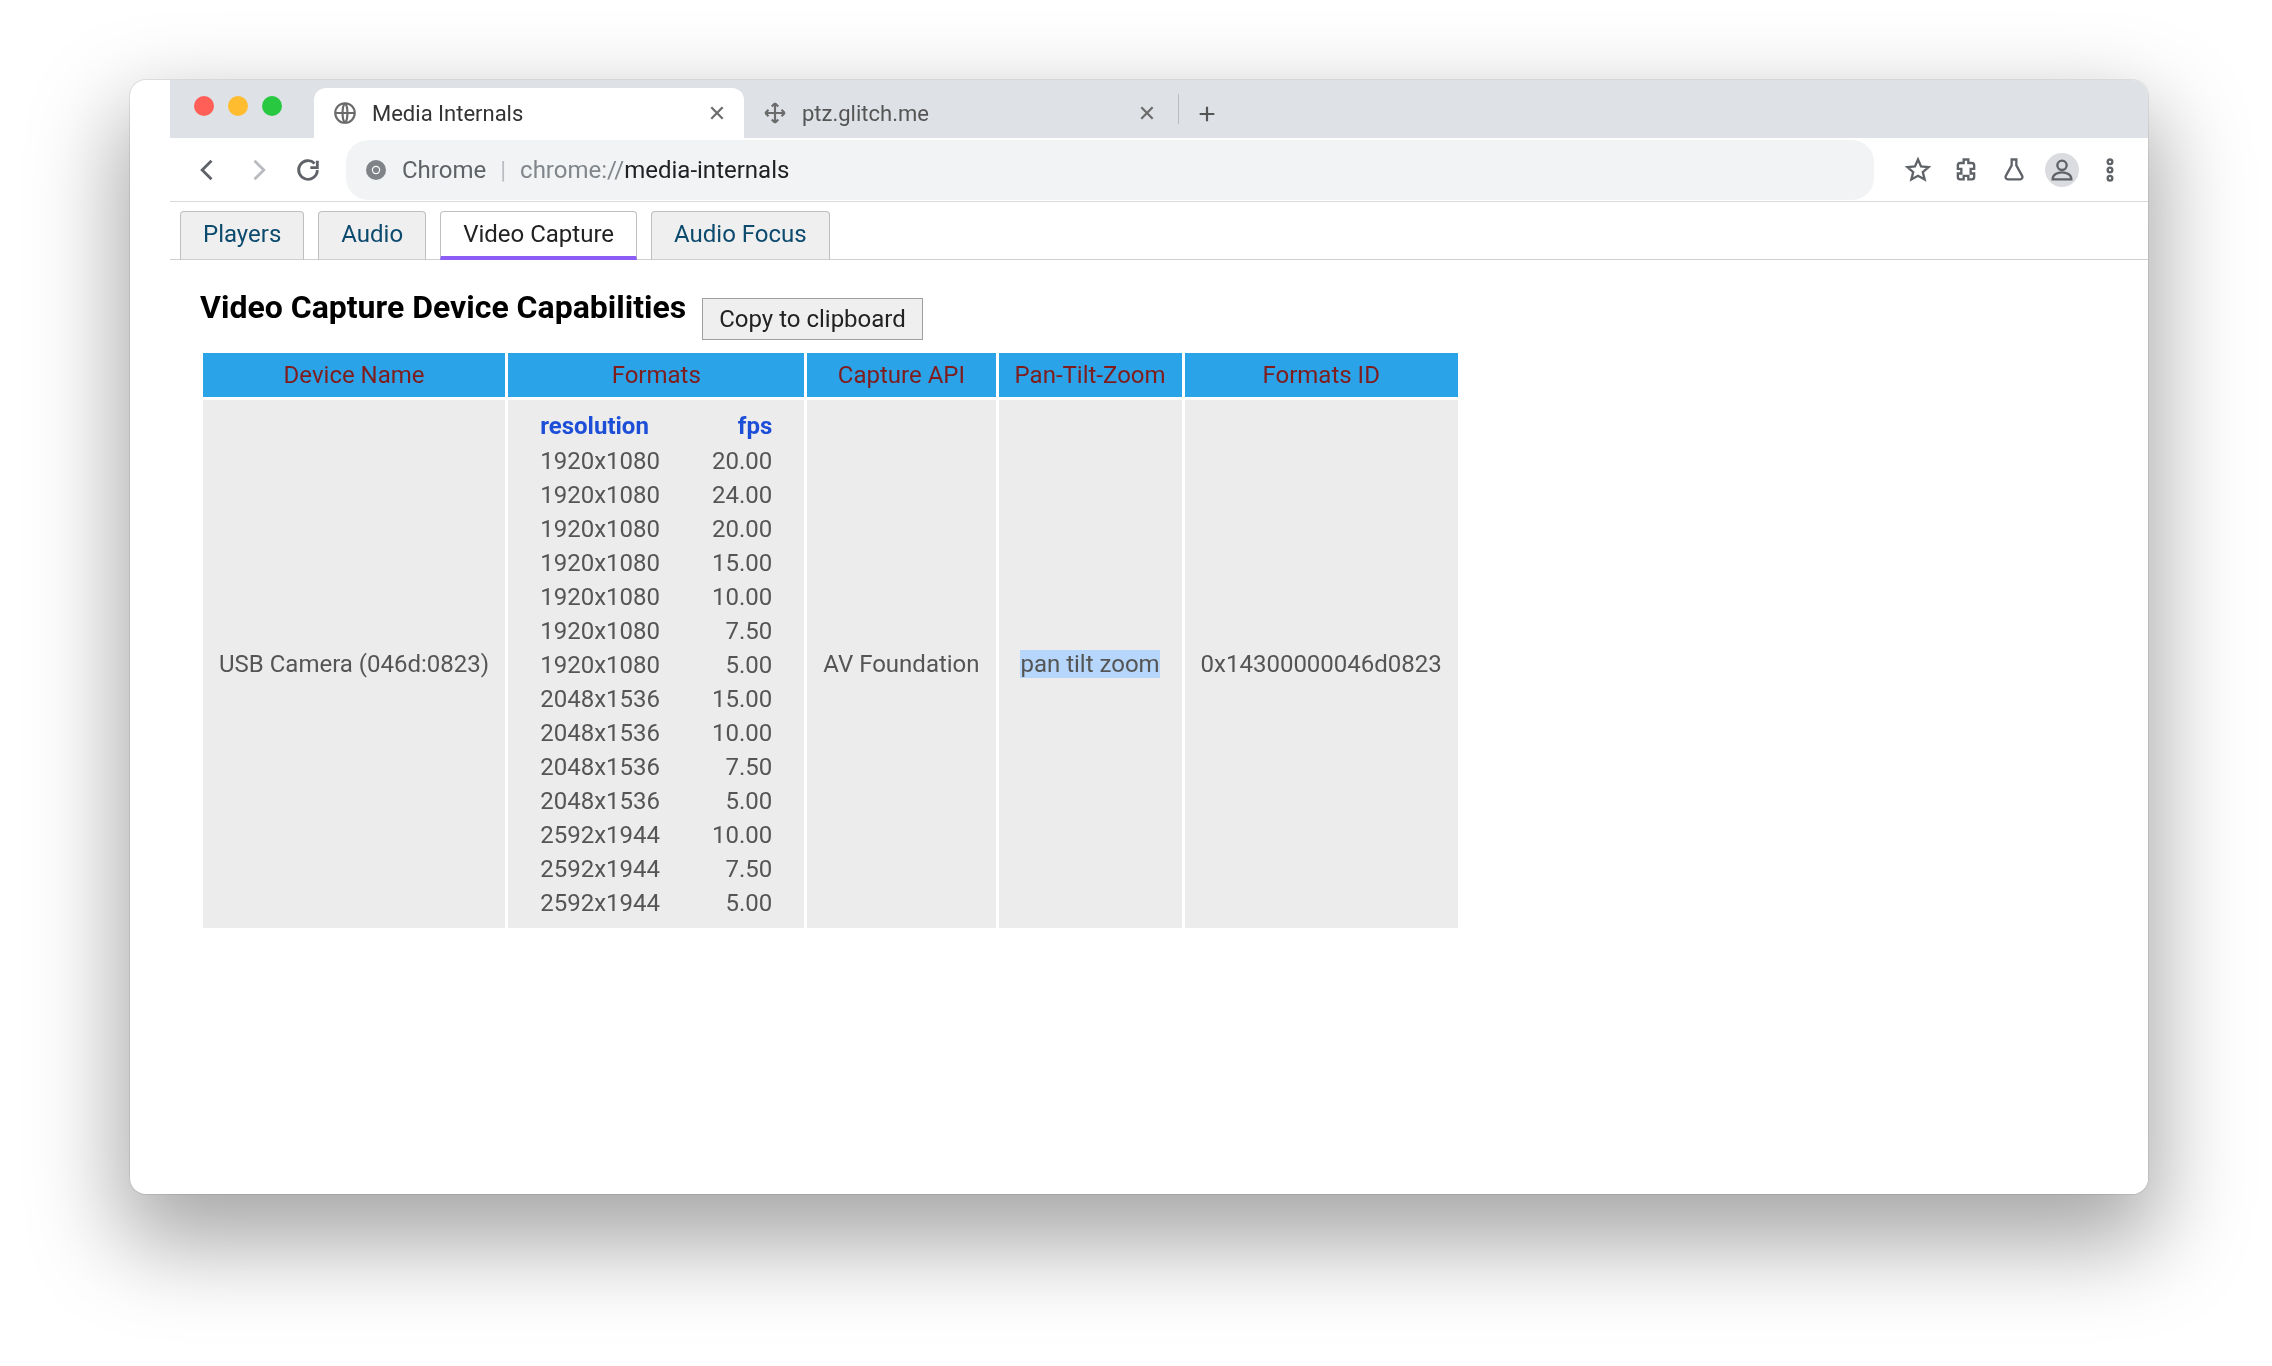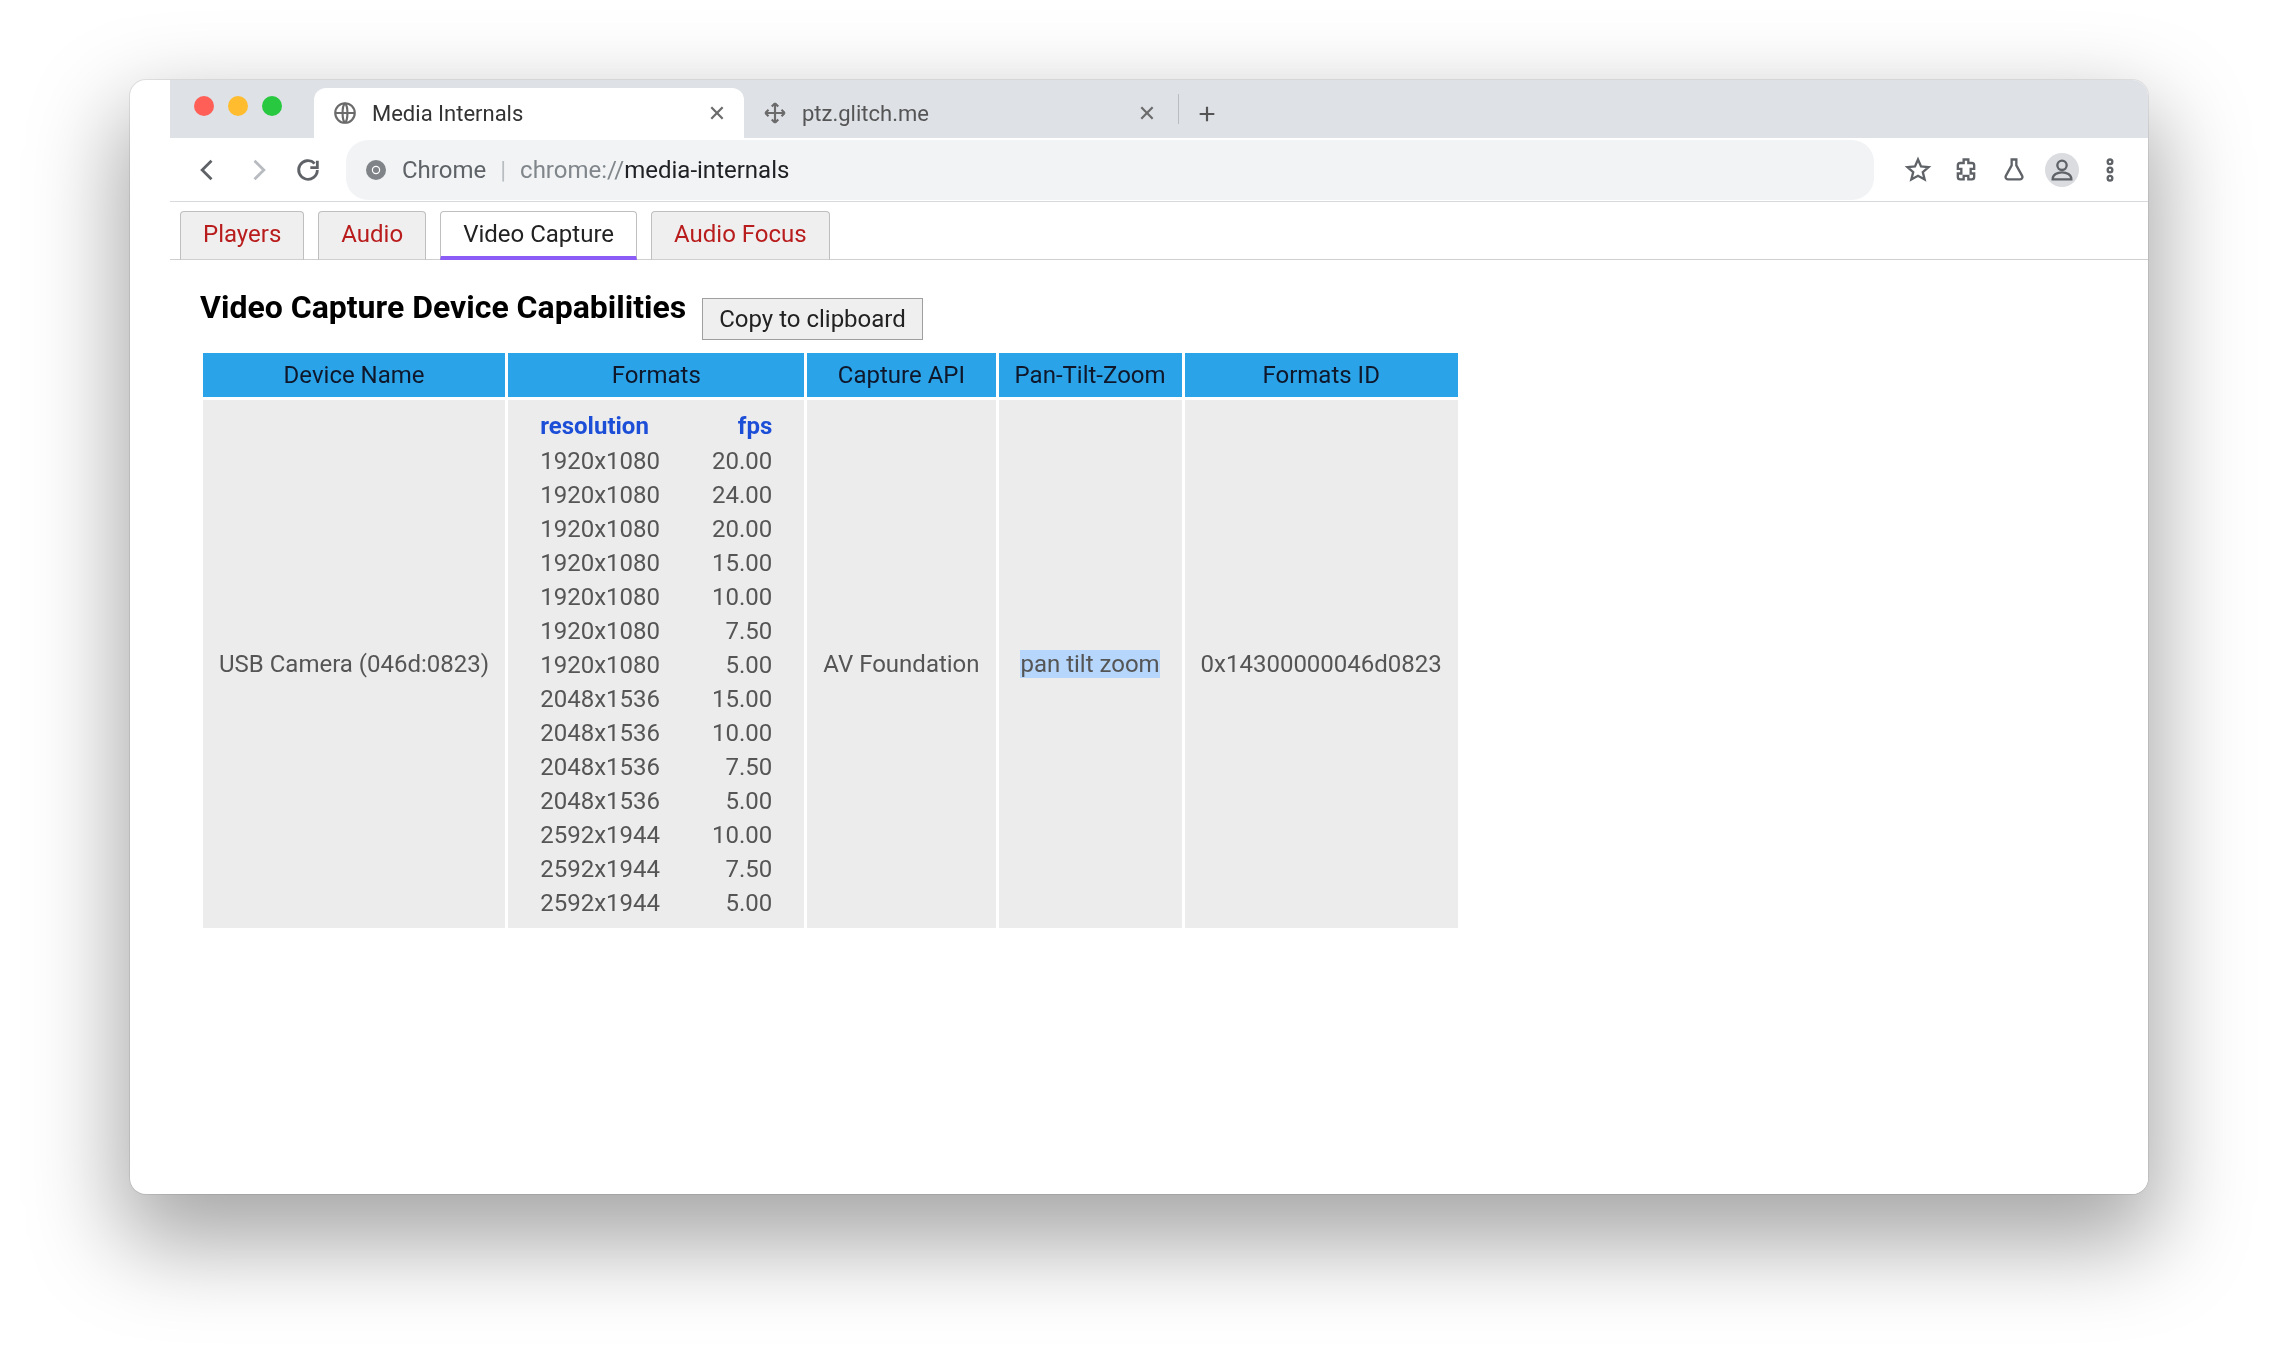--- a/index.html
+++ b/index.html
@@ -101,21 +101,21 @@
     display:flex;
     gap:14px;
     padding:8px 0 0 10px;
     font-size:24px;
     border-bottom:1px solid #cfcfcf;
   }
   .page-tab {
     padding:8px 22px;
     border:1px solid #bfbfbf;
     background:#efefef;
-    color:#b91c1c;
+    color:#0c4a6e;
     border-radius:4px 4px 0 0;
     position:relative;
     top:1px;
     border-bottom:1px solid #cfcfcf;
   }
   .page-tab.active {
     background:#fff;
     border-bottom:4px solid #8b5cf6;
     color:#222;
   }
@@ -139,21 +139,21 @@
     font-family:inherit;
     cursor:pointer;
   }
   table.devcap {
     border-collapse:collapse;
     font-size:24px;
     color:#555;
   }
   table.devcap th {
     background:#2aa3e8;
-    color:#0f172a;
+    color:#7f1d1d;
     font-weight:400;
     padding:8px 16px;
     text-align:center;
     border:3px solid #fff;
   }
   table.devcap td {
     background:#ececec;
     border:3px solid #fff;
     padding:8px 16px;
     vertical-align:middle;

